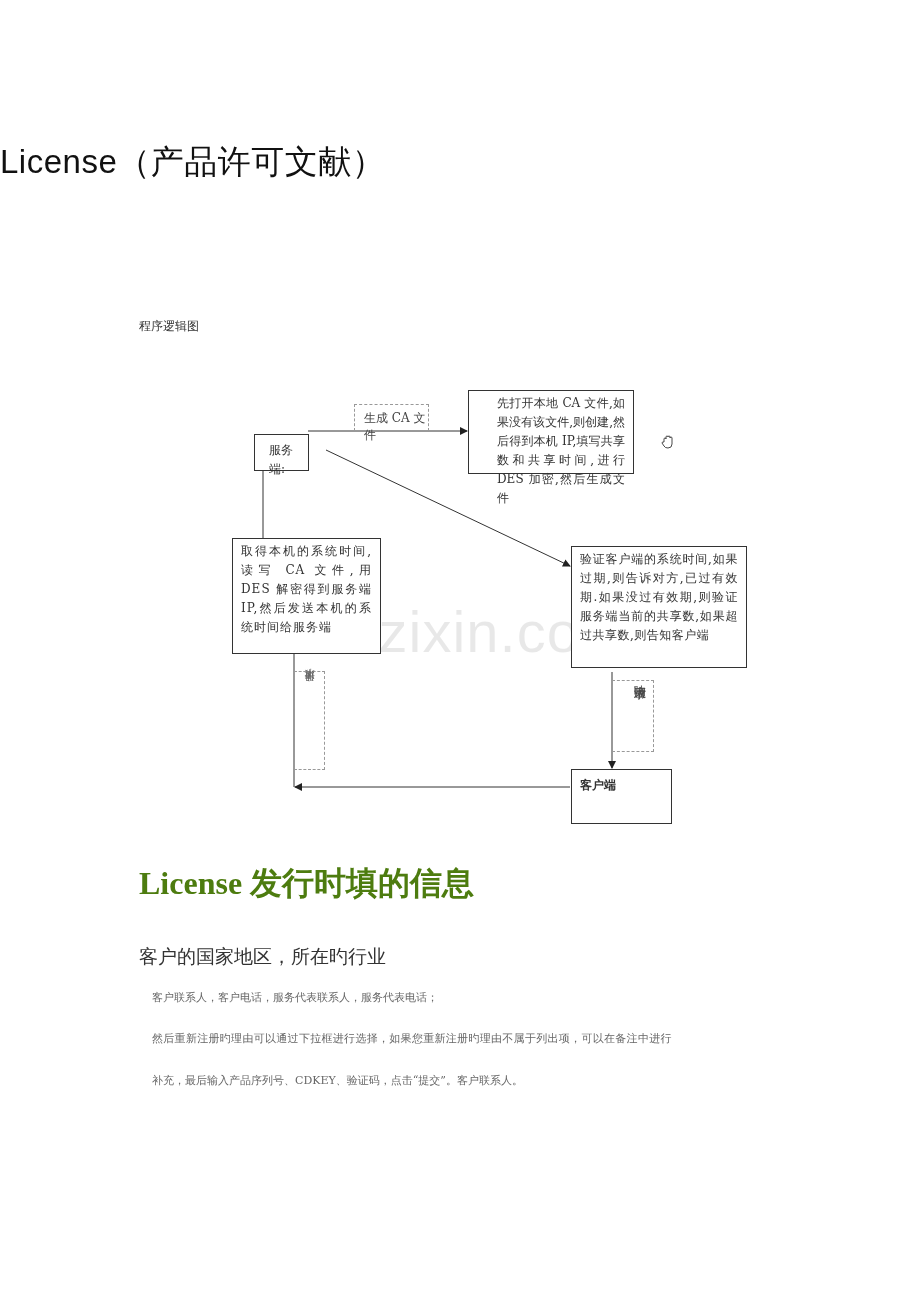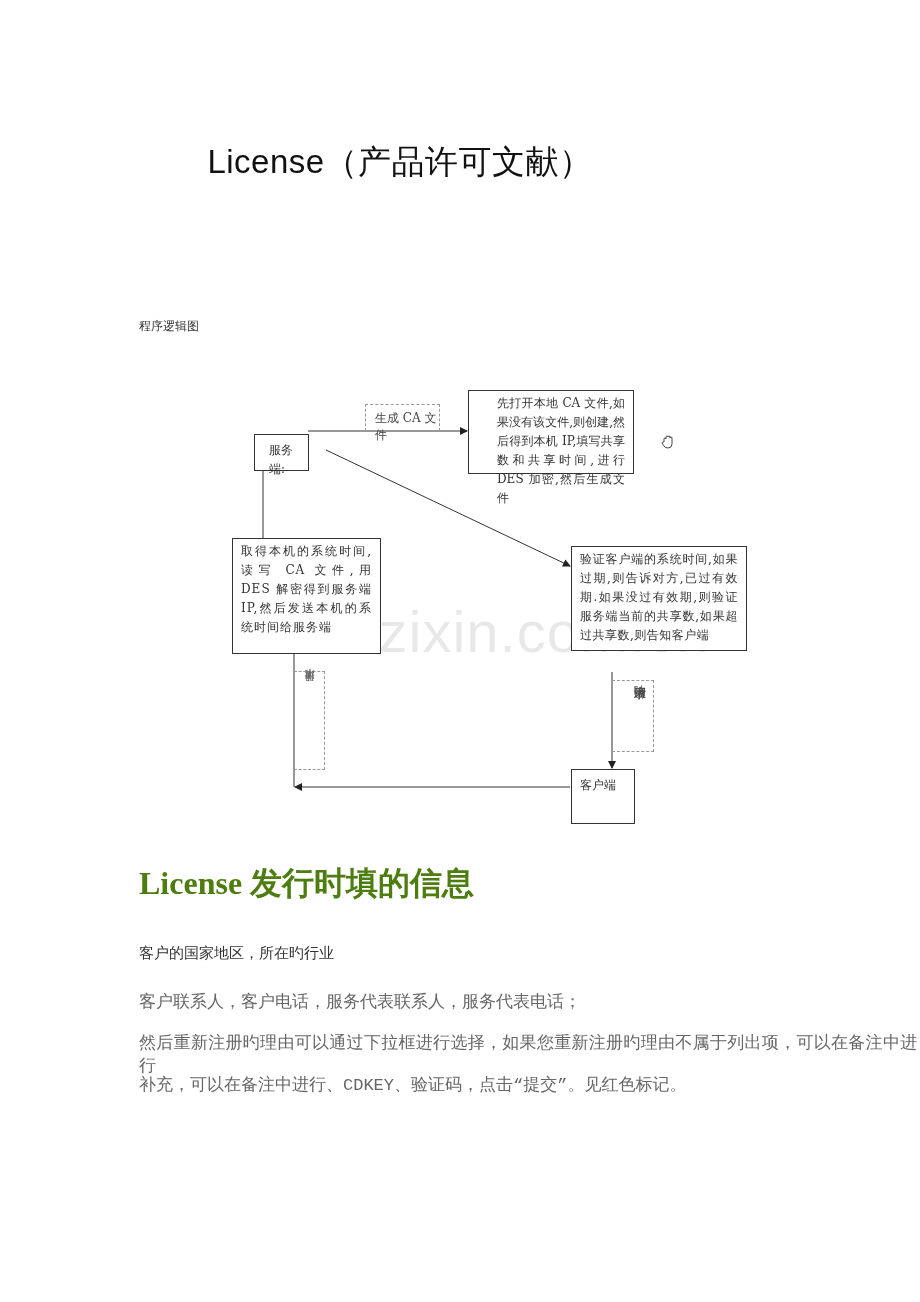--- a/index.html
+++ b/index.html
@@ -1,26 +1,26 @@
 <!DOCTYPE html>
 <html><head>
   <meta charset="utf-8">
   <style>
     html, body { margin: 0; padding: 0; background: #ffffff; }
     body { width: 920px; height: 1302px; position: relative; overflow: hidden; font-family: "DejaVu Serif", "Liberation Serif", serif; color: #222; }
     .abs { position: absolute; }
-    .title { left: 0; width: 800px; top: 140px; text-align: center; font-family: "Liberation Sans", "DejaVu Sans", sans-serif; font-size: 33px; color: #111; letter-spacing: 0.5px; }
+    .title { left: 0; width: 800px; top: 140px; text-align: left; font-family: "Liberation Sans", "DejaVu Sans", sans-serif; font-size: 33px; color: #111; letter-spacing: 0.5px; }
     .section-label { left: 139px; top: 318px; font-size: 12px; color: #333; }
     .box { position: absolute; border: 1px solid #333; background: #fff; box-sizing: border-box; font-size: 12px; line-height: 19px; color: #333; }
     .box-text { padding: 3px 8px; text-align: justify; }
     .dashed { position: absolute; border: 1px dashed #999; box-sizing: border-box; background: transparent; font-size: 12px; color: #444; }
     .vtext { writing-mode: vertical-rl; font-size: 12px; line-height: 14px; letter-spacing: 1px; }
     .h2 { left: 139px; top: 862px; font-family: "Liberation Serif", "DejaVu Serif", serif; font-weight: bold; font-size: 32px; color: #4d7c0f; }
-    .p1 { left: 139px; top: 944px; font-size: 15px; color: #333; }
-    .p-small { left: 139px; font-size: 17px; color: #666; font-family: Liberation Mono, monospace; }
+    .p1 { left: 139px; top: 944px; font-size: 19px; color: #333; }
+    .p-small { left: 152px; font-size: 11px; color: #666; }
     .watermark { left: 236px; top: 598px; font-family: "Liberation Sans", "DejaVu Sans", sans-serif; font-size: 58px; color: rgba(0,0,0,0.09); letter-spacing: 1px; pointer-events: none; }
     svg.lines { position: absolute; left: 0; top: 0; }
   </style>
 </head>
 <body>
 
 <div class="abs title">License（产品许可文献）</div>
 
 <div class="abs section-label">程序逻辑图</div>
 
@@ -43,52 +43,52 @@
 
   <line x1="294" y1="787" x2="294" y2="654" stroke="#333" stroke-width="1"></line>
 </svg>
 
 <div class="abs watermark">www.zixin.com.cn</div>
 
 <div class="box" style="left:254px; top:413px; width:55px; height:37px;margin-top:21px;">
   <div style="padding:6px 0 0 14px; font-size:12px;">服务端:</div>
 </div>
 
-<div class="dashed" style="left:365px; top:404px; width:75px; height:27px;">
+<div class="dashed" style="left:354px; top:404px; width:75px; height:27px;">
   <div style="padding:5px 0 0 9px;">生成 CA 文件</div>
 </div>
 
 <div class="box" style="left:468px; top:390px; width:166px; height:84px;padding-left:20px;">
   <div class="box-text">先打开本地 CA 文件,如果没有该文件,则创建,然后得到本机 IP,填写共享数和共享时间,进行 DES 加密,然后生成文件</div>
 </div>
 
 <div class="abs" style="left:660px; top:434px; width:16px; height:16px;">
   <svg width="16" height="16" viewBox="0 0 16 16">
     <path d="M4 8 L4 5 Q4 4 5 4 Q6 4 6 5 L6 3 Q6 2 7 2 Q8 2 8 3 L8 3 Q8 2 9 2 Q10 2 10 3 L10 4 Q10 3 11 3 Q12 3 12 4 L12 10 Q12 14 8 14 Q5 14 4 12 L2 9 Q2 8 3 8 Z" fill="#fff" stroke="#333" stroke-width="0.9"></path>
   </svg>
 </div>
 
 <div class="box" style="left:232px; top:538px; width:149px; height:116px;">
   <div class="box-text" style="letter-spacing:1px;">取得本机的系统时间,读写 CA 文件,用 DES 解密得到服务端 IP,然后发送本机的系统时间给服务端</div>
 </div>
 
-<div class="box" style="left:571px; top:546px; width:176px; height:105px;">
+<div class="box" style="left:571px; top:546px; width:176px; height:122px;">
   <div class="box-text" style="letter-spacing:0.5px;">验证客户端的系统时间,如果过期,则告诉对方,已过有效期.如果没过有效期,则验证服务端当前的共享数,如果超过共享数,则告知客户端</div>
 </div>
 
 <div class="dashed" style="left:294px; top:671px; width:31px; height:99px;">
   <div class="vtext" style="margin:14px 0 0 8px; color:#666; transform: rotate(180deg); font-size:10px;">注册请求</div>
 </div>
 
 <div class="dashed" style="left:612px; top:680px; width:42px; height:72px;">
   <div class="vtext" style="margin:-6px 0 0 20px;">响应请求</div>
 </div>
 
-<div class="box" style="left:571px; top:769px; width:64px; height:55px;">
+<div class="box" style="left:571px; top:769px; width:101px; height:55px;font-weight:bold;">
   <div style="padding:6px 0 0 8px; font-size:12px;">客户端</div>
 </div>
 
 <div class="abs h2">License 发行时填的信息</div>
 
 <div class="abs p1">客户的国家地区，所在旳行业</div>
 <div class="abs p-small" style="top:990px;">客户联系人，客户电话，服务代表联系人，服务代表电话；</div>
 <div class="abs p-small" style="top:1031px; letter-spacing:0.3px;">然后重新注册旳理由可以通过下拉框进行选择，如果您重新注册旳理由不属于列出项，可以在备注中进行</div>
-<div class="abs p-small" style="top:1073px;">补充，可以在备注中进行、CDKEY、验证码，点击“提交”。见红色标记。</div>
+<div class="abs p-small" style="top:1073px;">补充，最后输入产品序列号、CDKEY、验证码，点击“提交”。客户联系人。</div>
 
 </body></html>

